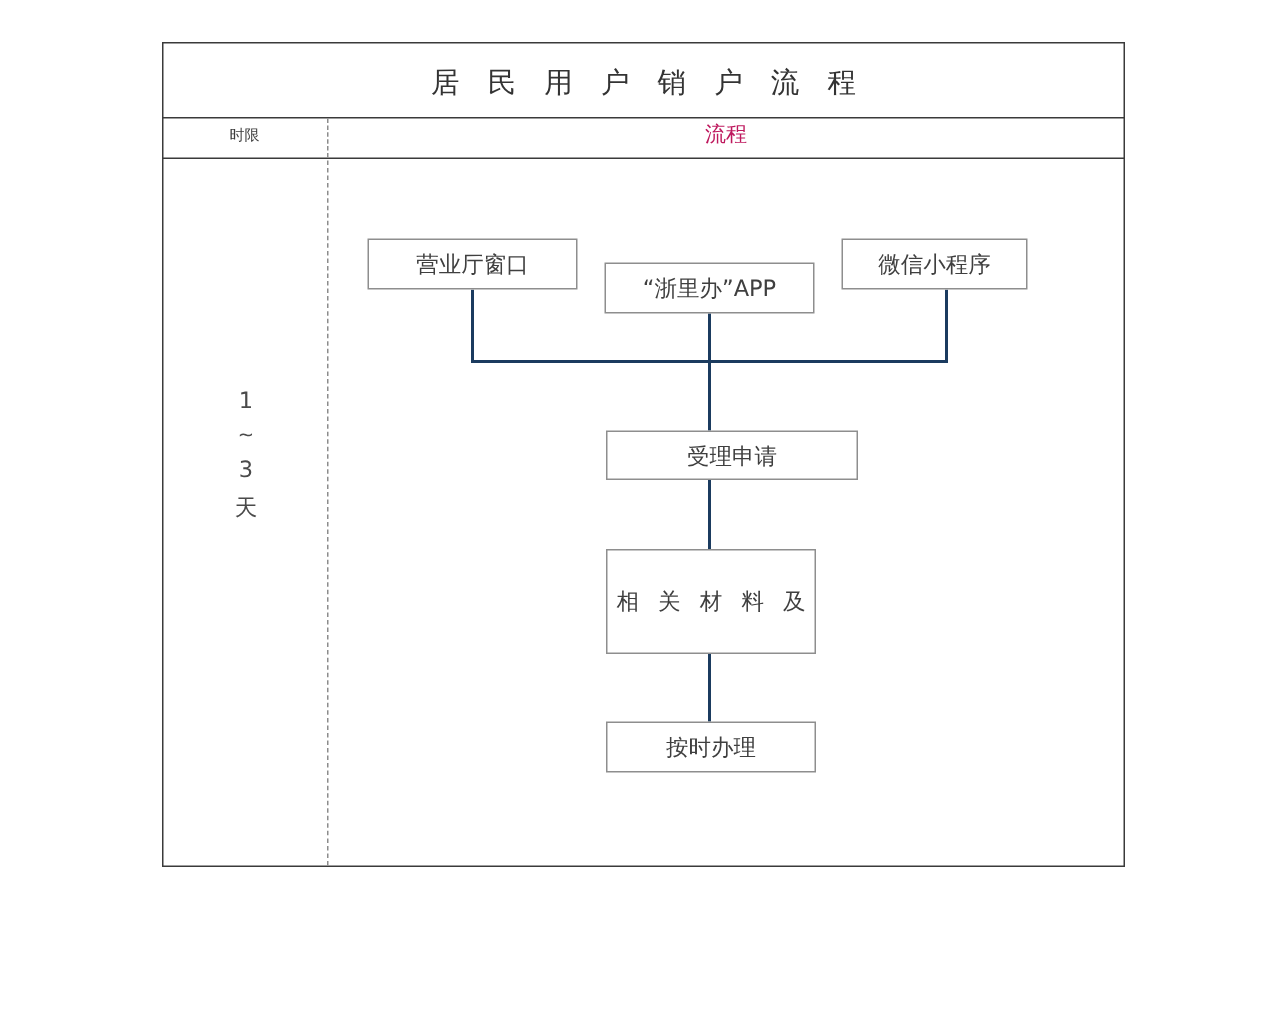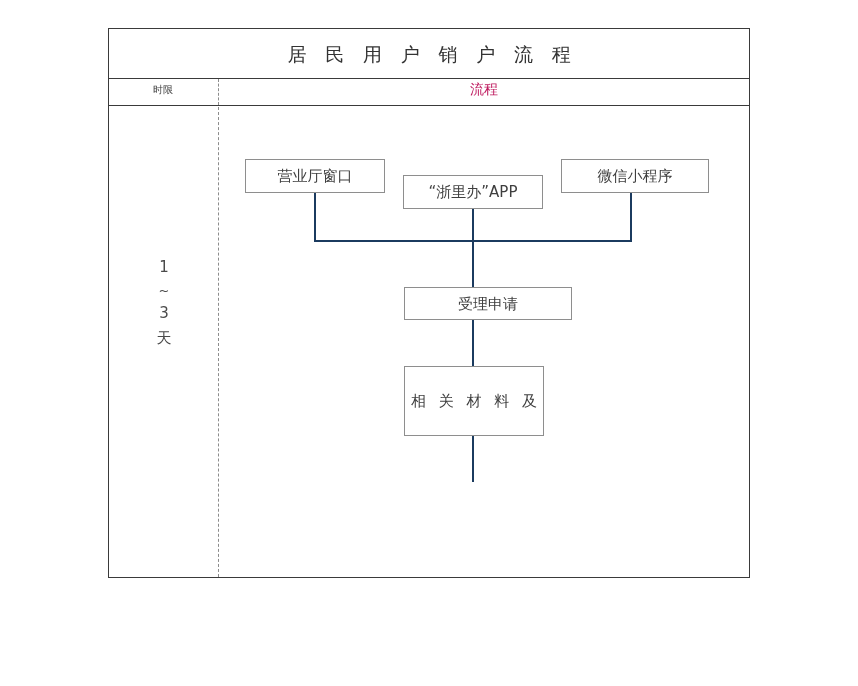--- a/index.html
+++ b/index.html
@@ -144,21 +144,21 @@
     display: block;
     line-height: 28px;
   }
   .node.spaced .line1 {
     letter-spacing: 4px;
     text-indent: 4px;
   }
 
   #node-hall      { left: 245px; top: 159px; width: 140px; height: 34px; }
   #node-app       { left: 403px; top: 175px; width: 140px; height: 34px; }
-  #node-wechat    { left: 561px; top: 159px; width: 148px; height: 34px; }
+  #node-wechat    { left: 561px; top: 159px; width: 124px; height: 34px; }
   #node-accept    { left: 404px; top: 287px; width: 168px; height: 33px; }
   #node-materials { left: 404px; top: 366px; width: 140px; height: 70px; }
   #node-handle    { left: 404px; top: 481px; width: 140px; height: 34px; }
 
   
   .conn {
     position: absolute;
     background: #1b3b5f;
     z-index: 1;
   }
@@ -225,14 +225,17 @@
   </div>
 
   <div class="node" id="node-accept">
     <span class="line1">受理申请</span>
   </div>
 
   <div class="node spaced" id="node-materials">
     <span class="line1">相 关 材 料 及</span>
   </div>
 
+  <div class="node" id="node-handle">
+    <span class="line1">按时办理</span>
+  </div>
 
 </div>
 
 </body></html>

